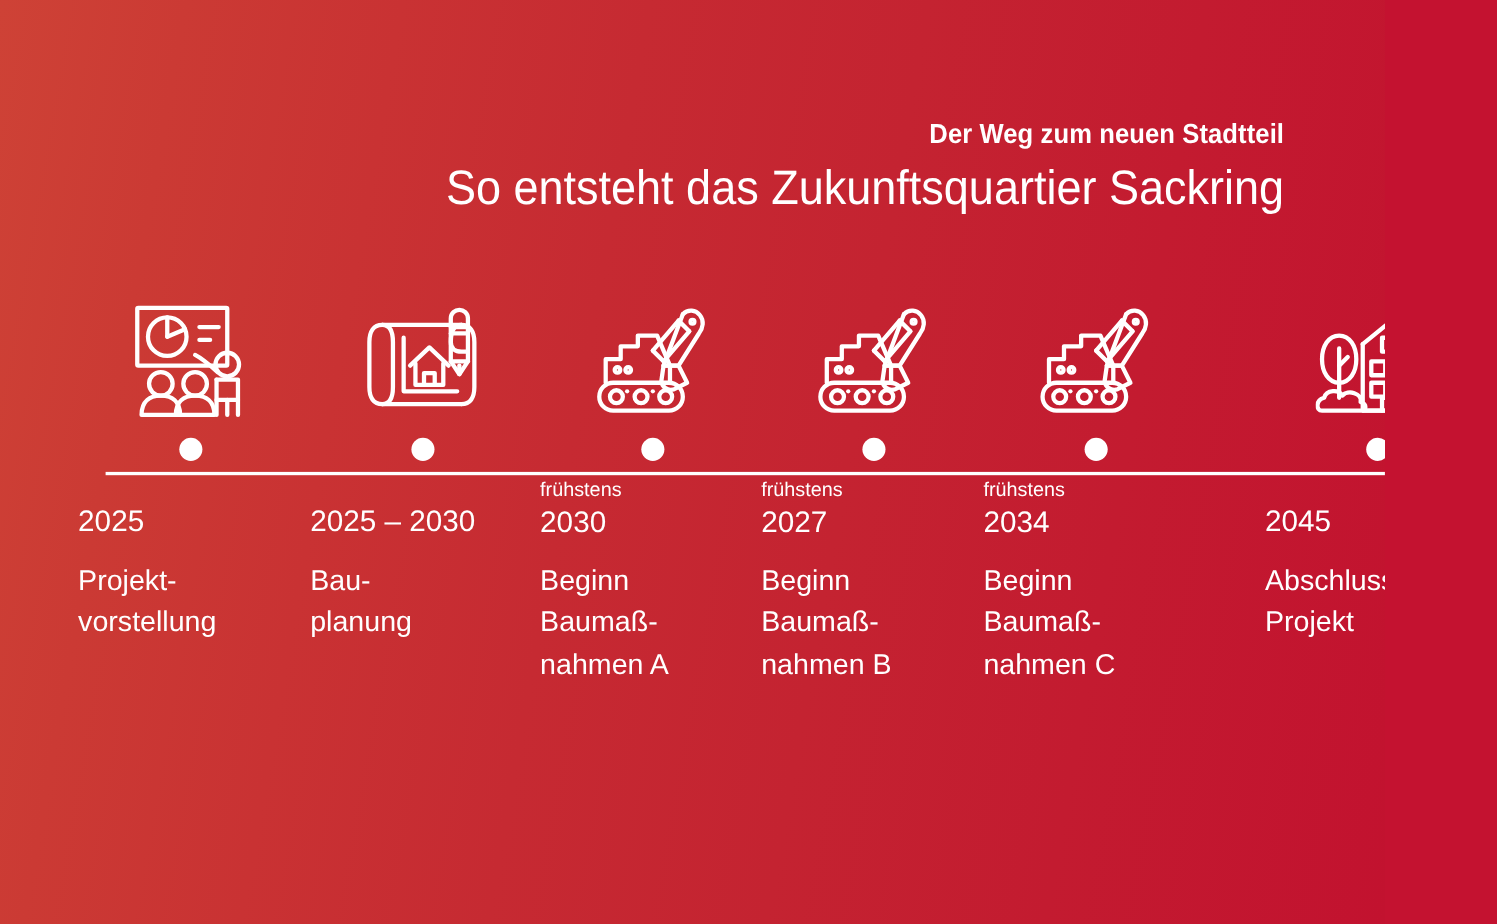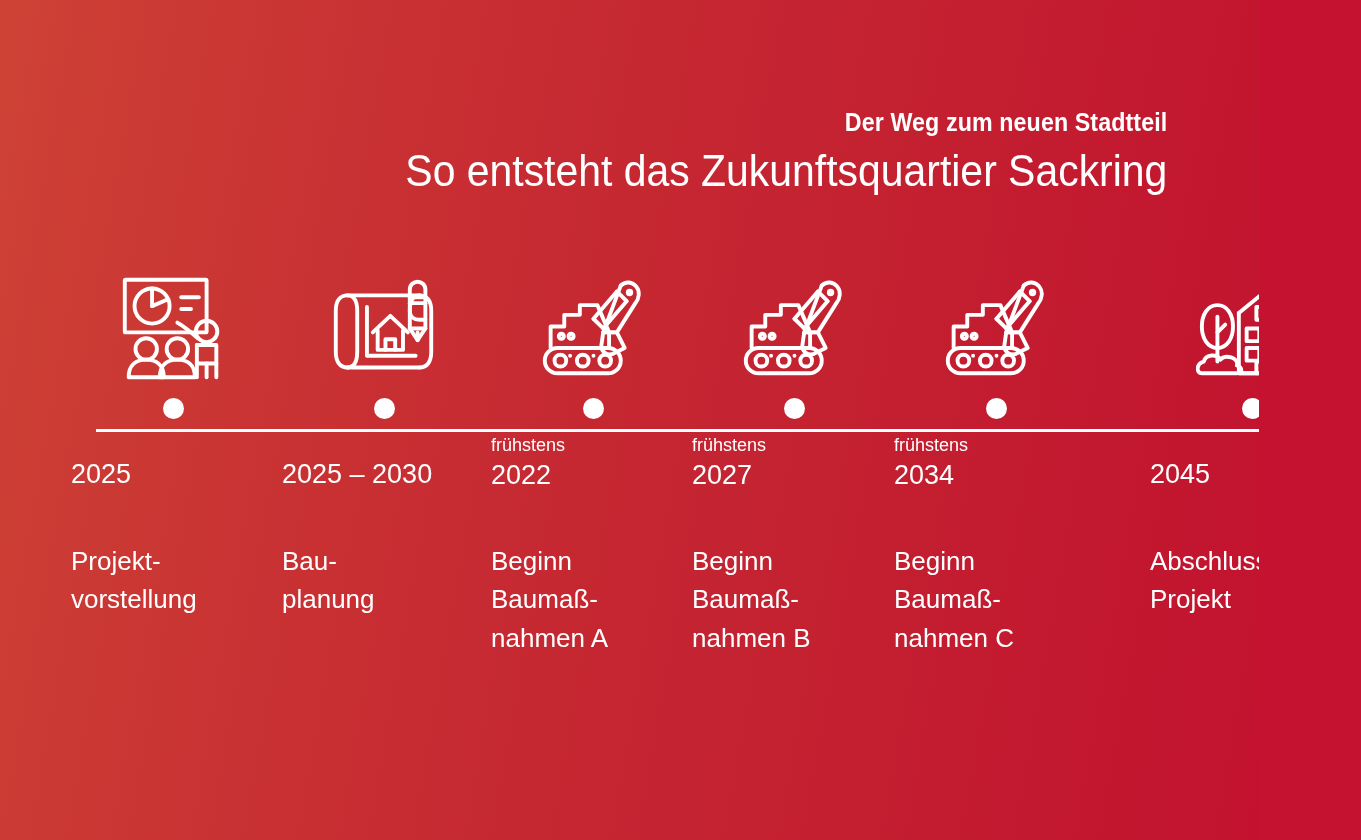--- a/index.html
+++ b/index.html
@@ -135,21 +135,20 @@
     font-size: 27px;
     line-height: 1.25;
     color: #ffffff;
     white-space: nowrap;
   }
   .spacer-nopre {
     height: 24px;
   }
 
   .caption {
-    margin-top: 34px;
     font-size: 26px;
     line-height: 1.48;
     color: #ffffff;
     white-space: pre-line;
   }
 </style>
 </head>
 <body>
 
 <div id="stage">
@@ -248,21 +247,21 @@
             <path d="M86 14 L68 62"></path>
             <path d="M68 62 L66 76 C66 82 72 86 78 84 L90 78 L82 62 Z"></path>
             <circle cx="95" cy="21" r="1.8"></circle>
           </svg>
         </div>
         <div class="dot-row">
           <div class="dot"></div>
         </div>
         <div class="date-block">
           <div class="pre">frühstens</div>
-          <div class="year">2022</div>
+          <div class="year">2030</div>
         </div>
         <div class="caption">Beginn
 Baumaß-
 nahmen A</div>
       </div>
       <div class="col" style="left: 794px;">
         <div class="icon-wrap">
           <svg width="112" height="112" viewBox="0 0 115 115" fill="none" stroke="#ffffff" stroke-width="4" stroke-linecap="round" stroke-linejoin="round">
             <rect x="8" y="78" width="78" height="26" rx="13"></rect>
             <circle cx="24" cy="91" r="6"></circle>

